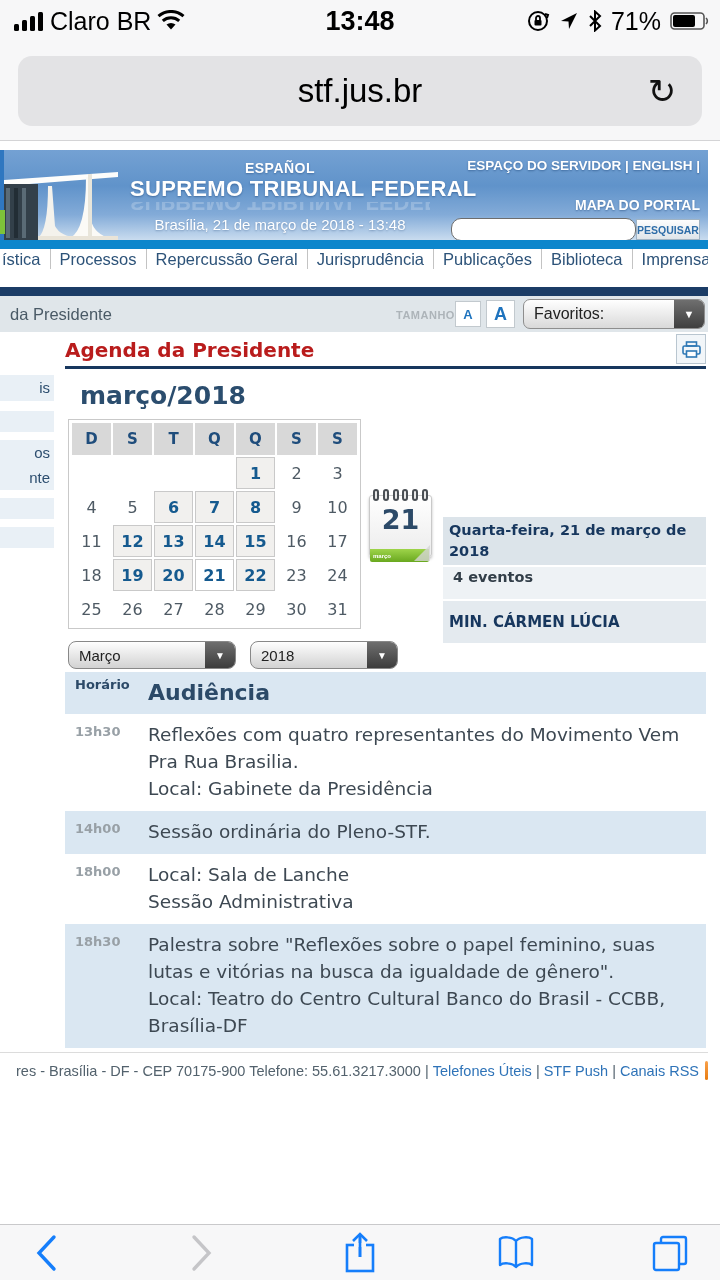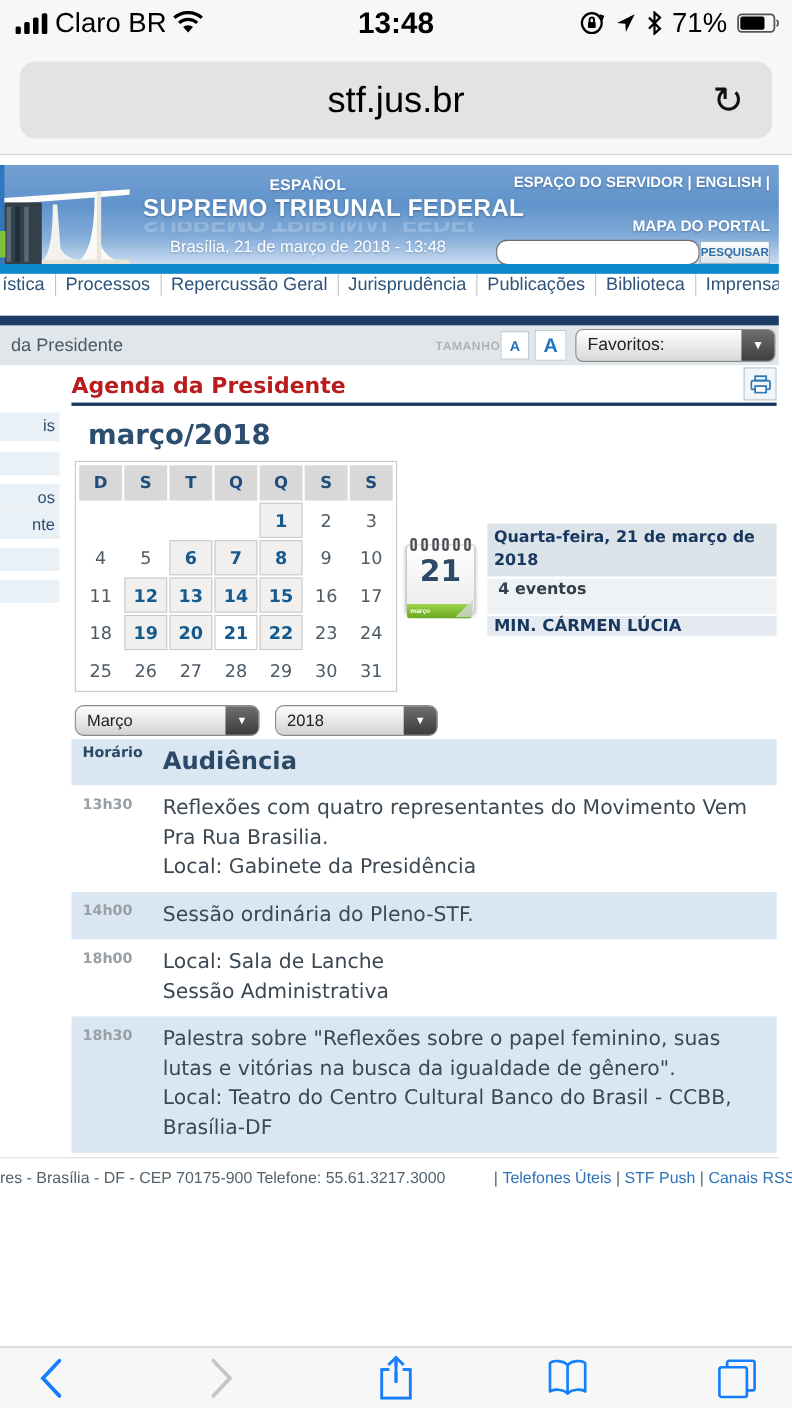--- a/index.html
+++ b/index.html
@@ -75,45 +75,45 @@
   .cal-day.sel { background:#fff; border:1px solid #c9c9c9; color:#155a8f; font-weight:bold; }
 
   
   .cal-icon { position:absolute; left:369px; top:489px; width:63px; height:74px; }
   .ci-page { position:absolute; left:0; top:6px; width:63px; height:62px; background:linear-gradient(#ffffff,#ececec); border:1px solid #c9c9c9; border-radius:3px; box-shadow:0 2px 3px rgba(0,0,0,.25); }
   .ci-rings { position:absolute; left:4px; top:0; width:55px; display:flex; justify-content:space-between; }
   .ci-ring { width:6px; height:12px; border:2px solid #4a4f54; border-radius:3px; background:#e9e9e9; }
   .ci-num { position:absolute; left:0; top:15px; width:63px; text-align:center; font-size:27px; font-weight:bold; color:#2c4a68; font-family:"DejaVu Sans",sans-serif; }
   .ci-strip { position:absolute; left:1px; bottom:1px; width:59px; height:13px; background:linear-gradient(#9ed44a,#69a81f); border-radius:0 0 2px 2px; color:#fff; font-size:6px; font-weight:bold; display:flex; align-items:center; padding-left:3px; }
   .ci-curl { position:absolute; right:2px; bottom:2px; width:0; height:0; border-left:16px solid transparent; border-bottom:16px solid #d6d6d6; opacity:.8; }
-  .day-info { position:absolute; left:443px; top:476px; width:263px; font-family:"DejaVu Sans",sans-serif; }
+  .day-info { position:absolute; left:443px; top:517px; width:263px; font-family:"DejaVu Sans",sans-serif; }
   .di-row1 { background:#dce4ea; color:#17375e; font-weight:bold; font-size:14.5px; line-height:21px; padding:3px 6px; width:263px; }
   .di-row2 { background:#eef2f5; color:#333f49; font-weight:bold; font-size:14.5px; padding:2px 6px 14px 10px; margin-top:2px; }
-  .di-row3 { background:#e4eaef; color:#17375e; font-weight:bold; font-size:15px; padding:0 6px; margin-top:2px; }
+  .di-row3 { background:#e4eaef; color:#17375e; font-weight:bold; font-size:15px; padding:12px 6px; margin-top:2px; }
 
   
   .sel-box { position:absolute; height:28px; border:1px solid #888; border-radius:8px; background:linear-gradient(#fefefe,#d2d2d2); display:flex; align-items:center; }
   .sel-month { left:68px; top:641px; width:168px; }
   .sel-year { left:250px; top:641px; width:148px; }
   .sel-label { flex:1; font-size:15px; color:#222; padding-left:10px; }
   .sel-arrow { width:30px; height:26px; background:linear-gradient(#6f6f6f,#3c3c3c); border-radius:0 7px 7px 0; color:#fff; font-size:10px; display:flex; align-items:center; justify-content:center; }
 
   
   .schedule { position:absolute; left:65px; top:672px; width:641px; font-family:"DejaVu Sans",sans-serif; }
   .sched-head { background:#dae7f2; height:42px; position:relative; }
   .sh-time { position:absolute; left:10px; top:5px; font-size:13px; font-weight:bold; color:#2c4a68; }
   .sh-title { position:absolute; left:83px; top:8px; font-size:22px; font-weight:bold; color:#2c4a68; }
   .sched-row { display:flex; padding:7px 0 9px 0; }
   .sched-row.shaded { background:#dae7f2; }
   .sched-time { width:83px; padding-left:10px; font-size:13px; font-weight:bold; color:#98a0a6; padding-top:3px; }
   .sched-body { width:545px; font-size:18.5px; color:#3d4852; line-height:27px; }
 
   
   .site-footer { position:absolute; left:0; top:1052px; width:708px; border-top:1px solid #dcdcdc; padding-top:8px; white-space:nowrap; font-size:14.5px; color:#53626d; }
-  .f-inner { padding-left:0; display:flex; align-items:center;gap:40px; }
+  .f-inner { padding-left:16px; display:flex; align-items:center; }
   .f-link { color:#2e73b8; text-decoration:none; }
   .f-sep { color:#53626d; white-space:pre; }
   .rss-icon { display:inline-block; width:19px; height:19px; border-radius:4px; background:linear-gradient(#f9a14b,#e87c10); margin-left:6px; position:relative; }
   .rss-icon svg { position:absolute; left:2px; top:2px; }
 
   
   .toolbar { position:absolute; left:0; top:1224px; width:720px; height:56px; background:#f7f7f8; border-top:1px solid #c9c9cb; }
   .tb-btn { position:absolute; top:4px; width:48px; height:48px; display:flex; align-items:center; justify-content:center; }
 </style>
 </head>

